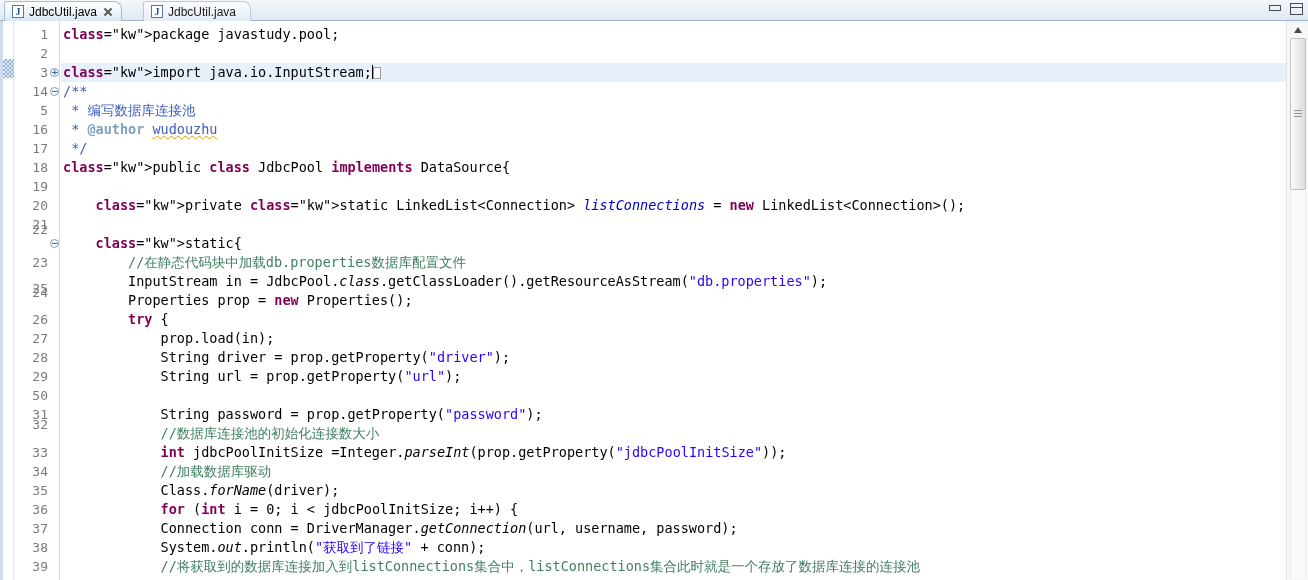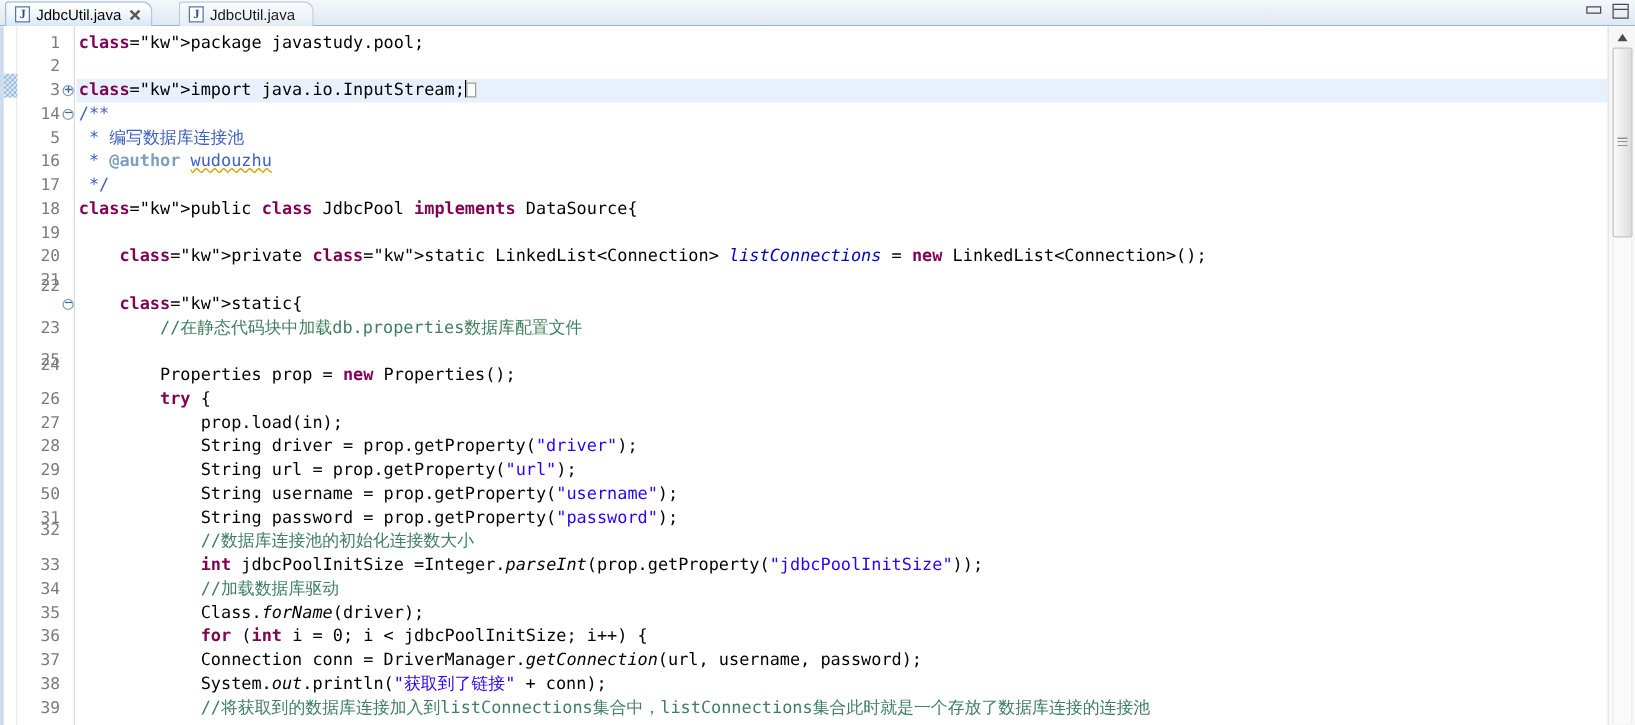--- a/index.html
+++ b/index.html
@@ -420,26 +420,26 @@
         <div class="code-line" style="top: 61px;"><span class="txt"><span class="jdoc">/**</span></span></div>
         <div class="code-line" style="top: 80px;"><span class="txt"><span class="jdoc"> * 编写数据库连接池</span></span></div>
         <div class="code-line" style="top: 99px;"><span class="txt"><span class="jdoc"> * <span class="jdoctag">@author</span> <span class="spell">wudouzhu</span></span></span></div>
         <div class="code-line" style="top: 118px;"><span class="txt"><span class="jdoc"> */</span></span></div>
         <div class="code-line" style="top: 137px;"><span class="txt"><span <span="" class="kw">class</span>="kw"&gt;public</span> <span class="kw">class</span> JdbcPool <span class="kw">implements</span> DataSource{</div>
         <div class="code-line" style="top: 156px;"><span class="txt"></span></div>
         <div class="code-line" style="top: 175px;"><span class="txt">    <span <span="" class="kw">class</span>="kw"&gt;private</span> <span <span="" class="kw">class</span>="kw"&gt;static LinkedList&lt;Connection&gt; <span class="fld">listConnections</span> = <span class="kw">new</span> LinkedList&lt;Connection&gt;();</div>
         <div class="code-line" style="top: 194px;"><span class="txt"></span></div>
         <div class="code-line" style="top: 213px;"><span class="txt">    <span <span="" class="kw">class</span>="kw"&gt;static</span>{</div>
         <div class="code-line" style="top: 232px;"><span class="txt"><span class="cmt">        //在静态代码块中加载db.properties数据库配置文件</span></span></div>
+        <div class="code-line" style="top: 251px;"><span class="txt">        InputStream in = JdbcPool.<span class="stm">class</span>.getClassLoader().getResourceAsStream(<span class="str">"db.properties"</span>);</span></div>
         <div class="code-line" style="top: 270px;"><span class="txt">        Properties prop = <span class="kw">new</span> Properties();</span></div>
         <div class="code-line" style="top: 289px;"><span class="txt">        <span class="kw">try</span> {</span></div>
         <div class="code-line" style="top: 308px;"><span class="txt">            prop.load(in);</span></div>
         <div class="code-line" style="top: 327px;"><span class="txt">            String driver = prop.getProperty(<span class="str">"driver"</span>);</span></div>
         <div class="code-line" style="top: 346px;"><span class="txt">            String url = prop.getProperty(<span class="str">"url"</span>);</span></div>
-        <div class="code-line" style="top: 365px;"><span class="txt">            String username = prop.getProperty(<span class="str">"username"</span>);</span></div>
         <div class="code-line" style="top: 384px;"><span class="txt">            String password = prop.getProperty(<span class="str">"password"</span>);</span></div>
         <div class="code-line" style="top: 403px;"><span class="txt"><span class="cmt">            //数据库连接池的初始化连接数大小</span></span></div>
         <div class="code-line" style="top: 422px;"><span class="txt">            <span class="kw">int</span> jdbcPoolInitSize =Integer.<span class="stm">parseInt</span>(prop.getProperty(<span class="str">"jdbcPoolInitSize"</span>));</span></div>
         <div class="code-line" style="top: 441px;"><span class="txt"><span class="cmt">            //加载数据库驱动</span></span></div>
         <div class="code-line" style="top: 460px;"><span class="txt">            Class.<span class="stm">forName</span>(driver);</span></div>
         <div class="code-line" style="top: 479px;"><span class="txt">            <span class="kw">for</span> (<span class="kw">int</span> i = 0; i &lt; jdbcPoolInitSize; i++) {</span></div>
         <div class="code-line" style="top: 498px;"><span class="txt">            Connection conn = DriverManager.<span class="stm">getConnection</span>(url, username, password);</span></div>
         <div class="code-line" style="top: 517px;"><span class="txt">            System.<span class="stm">out</span>.println(<span class="str">"获取到了链接"</span> + conn);</span></div>
         <div class="code-line" style="top: 536px;"><span class="txt"><span class="cmt">            //将获取到的数据库连接加入到listConnections集合中，listConnections集合此时就是一个存放了数据库连接的连接池</span></span></div>
       </div>

